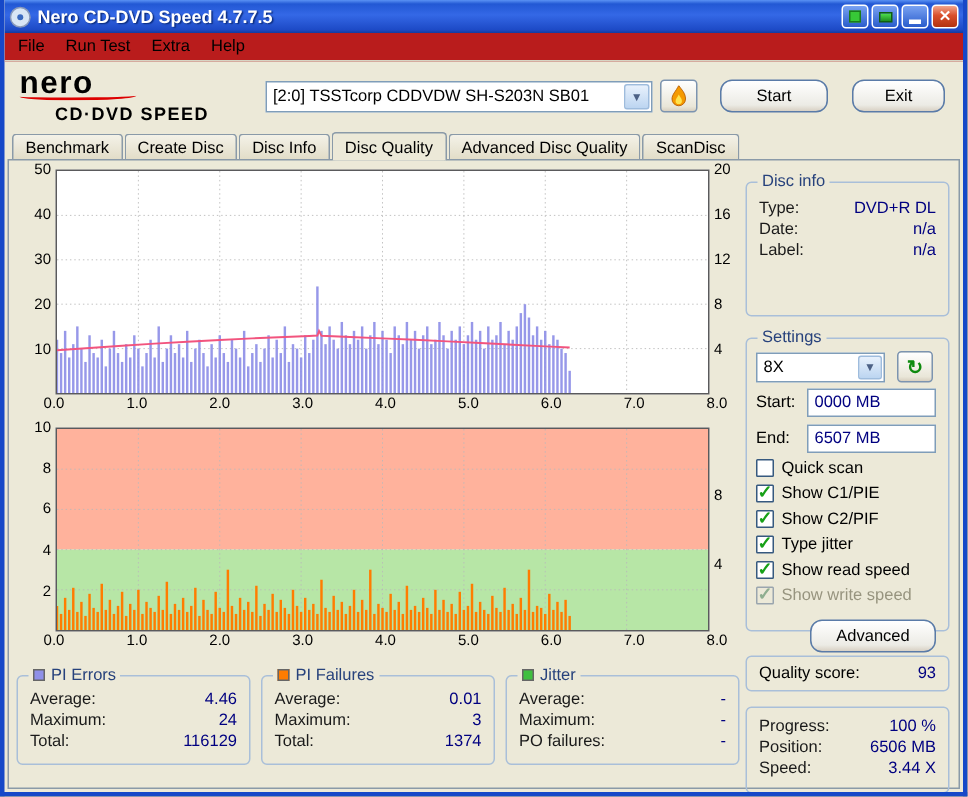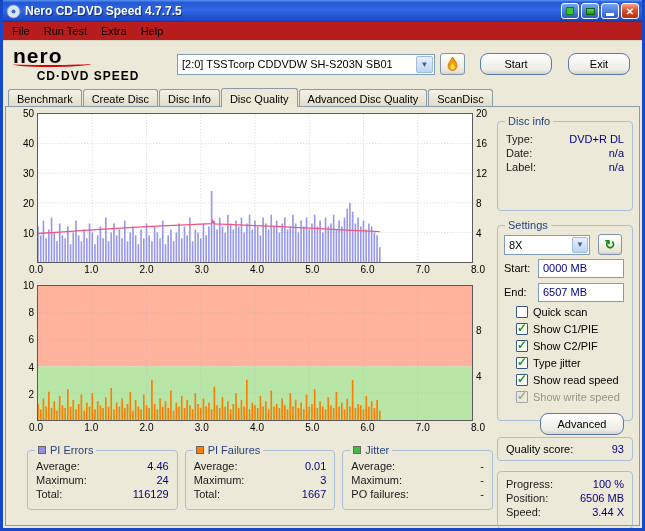--- a/index.html
+++ b/index.html
@@ -60,40 +60,40 @@
   .plot2{height:136px;}
   .xaxis{display:flex;justify-content:space-between;font-size:10px;margin:1px 16px 0 26px;height:12px;}
   .xaxis span{width:22px;text-align:center;}
   .xaxis span:first-child{margin-left:-12px;}
   .xaxis span:last-child{margin-right:-12px;}
   
   .gbox{position:relative;border:1px solid #a9bfd9;border-radius:4px;}
   .gtitle{position:absolute;top:-7px;left:7px;background:#ece9d8;padding:0 3px;color:#27427c;display:flex;align-items:center;gap:4px;}
   .sq{width:8px;height:8px;border:1px solid #666;}
   
-  .statsrow{position:absolute;left:21px;right:146px;top:343px;display:flex;gap:7px;}
+  .statsrow{position:absolute;left:5px;right:146px;top:343px;display:flex;gap:7px;}
   .statbox{flex:1;height:60px;padding-top:8px;}
   .srow{display:flex;padding:1px 8px;align-items:center;}
   .srow .lbl{color:#1a1a1a;}
   .srow .val{margin-left:auto;color:#000080;}
   
   .rightcol{position:absolute;top:14px;right:6px;width:136px;}
   .discinfo{height:90px;padding-top:10px;}
   .settings{height:196px;margin-top:14px;padding:8px 6px 0 6px;}
   .combo-sm{width:86px;height:20px;background:#fff;border:1px solid #7f9db9;display:flex;align-items:center;}
   .combo-sm .ctext{flex:1;padding:0 4px;}
   .combo-sm .carrow{width:16px;height:16px;}
   .refbtn{width:24px;height:21px;margin-left:8px;border:1px solid #7c94b0;border-radius:3px;
     background:linear-gradient(#ffffff,#e9e6d8 85%,#d8d0c0);display:flex;align-items:center;justify-content:center;
     color:#0e8a0e;font-weight:bold;font-size:13px;}
   .fieldrow{display:flex;align-items:center;height:22px;margin-top:2px;}
   .fieldrow .flbl{width:34px;}
   .fieldrow input{width:86px;height:19px;border:1px solid #7f9db9;padding:0 4px;font-size:11px;color:#000080;
     font-family:"Liberation Sans",sans-serif;margin-left:auto;margin-right:2px;background:#fff;}
-  .cbrow{display:flex;align-items:center;gap:5px;height:16px;margin-top:1px;margin-left:12px;}
+  .cbrow{display:flex;align-items:center;gap:5px;height:16px;margin-top:1px;}
   .cb{width:12px;height:12px;background:#fff;border:1px solid #36597f;border-radius:1px;position:relative;flex:none;}
   .cbrow.checked .cb::after{content:"\2713";position:absolute;left:0px;top:-3px;color:#17a017;font-size:12px;font-weight:bold;}
   .cbrow.disabled{color:#97947f;}
   .cbrow.disabled .cb{border-color:#9aa5ae;background:#ece9d8;}
   .cbrow.disabled.checked .cb::after{color:#8fae90;}
   .btn-advanced{width:84px;height:22px;margin:8px 2px 0 auto;}
   .qualitybox{height:24px;margin-top:16px;display:flex;align-items:center;padding:0 8px;}
   .qualitybox .val{margin-left:auto;color:#000080;}
   .progressbox{height:58px;margin-top:10px;padding-top:5px;}
 </style>
@@ -536,21 +536,21 @@
         <div class="srow">
             <span class="lbl">Average:</span>
             <span class="val">0.01</span>
           </div>
         <div class="srow">
             <span class="lbl">Maximum:</span>
             <span class="val">3</span>
           </div>
         <div class="srow">
             <span class="lbl">Total:</span>
-            <span class="val">1667</span>
+            <span class="val">1374</span>
           </div>
       </div>
       <div class="gbox statbox">
         <div class="gtitle">
             <span class="sq stat-square" style="background: rgb(63, 191, 63);"></span>
             <span>Jitter</span>
           </div>
         <div class="srow">
             <span class="lbl">Average:</span>
             <span class="val">-</span>

